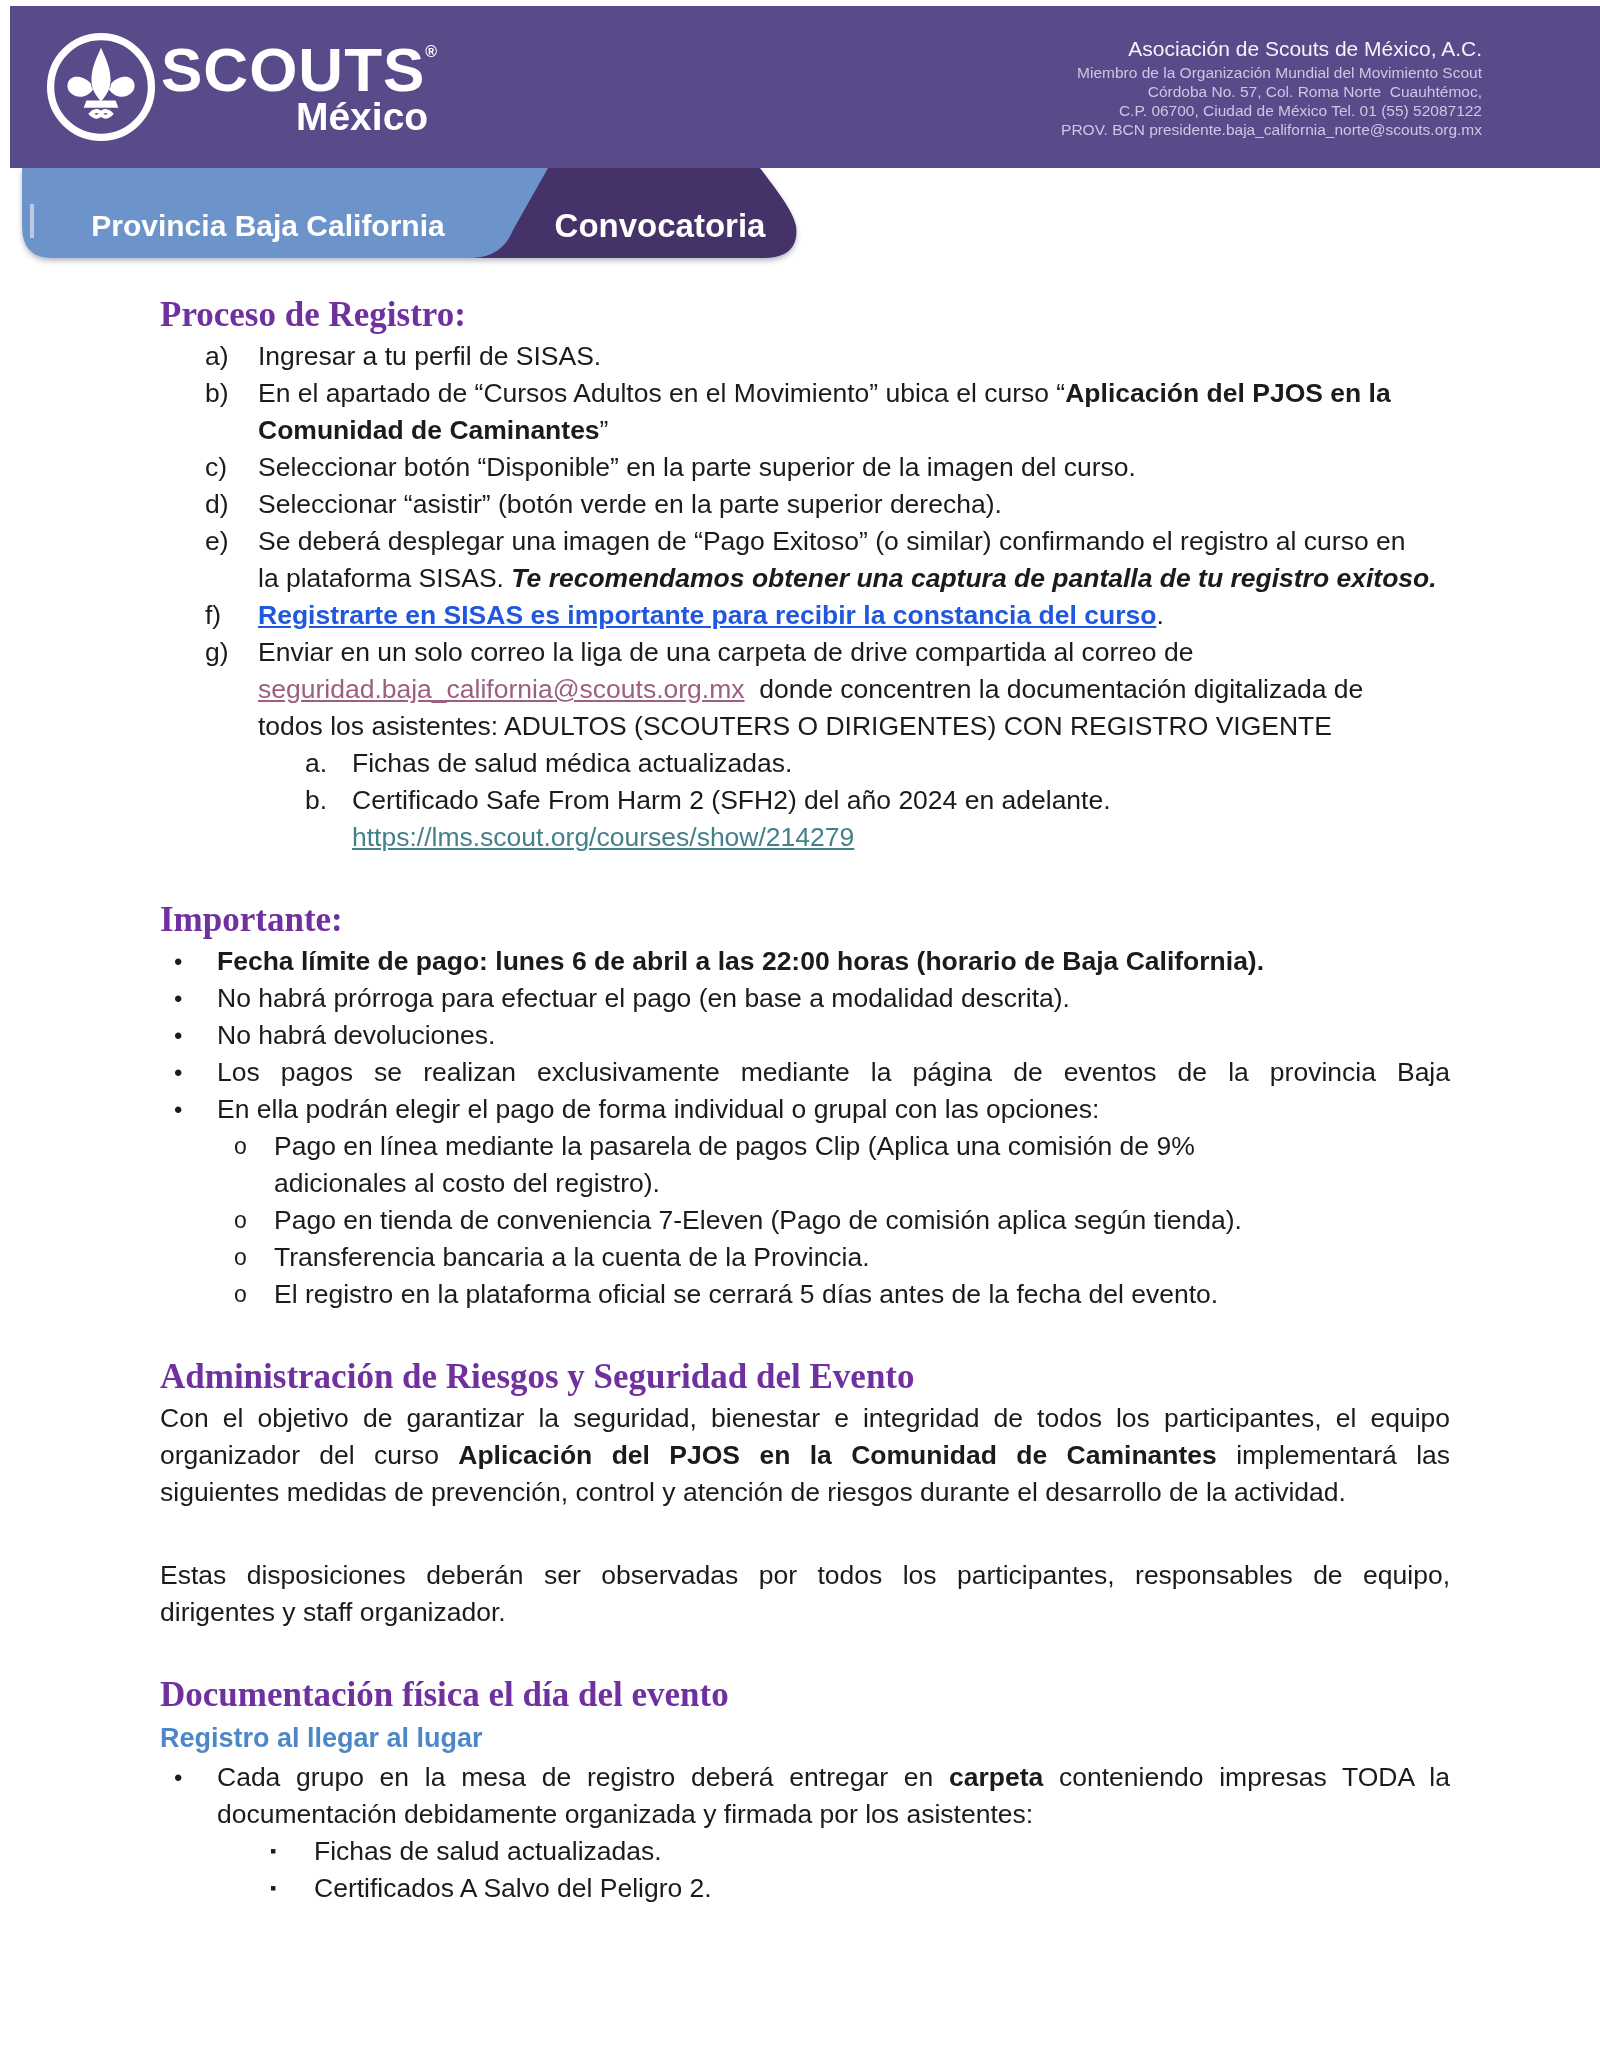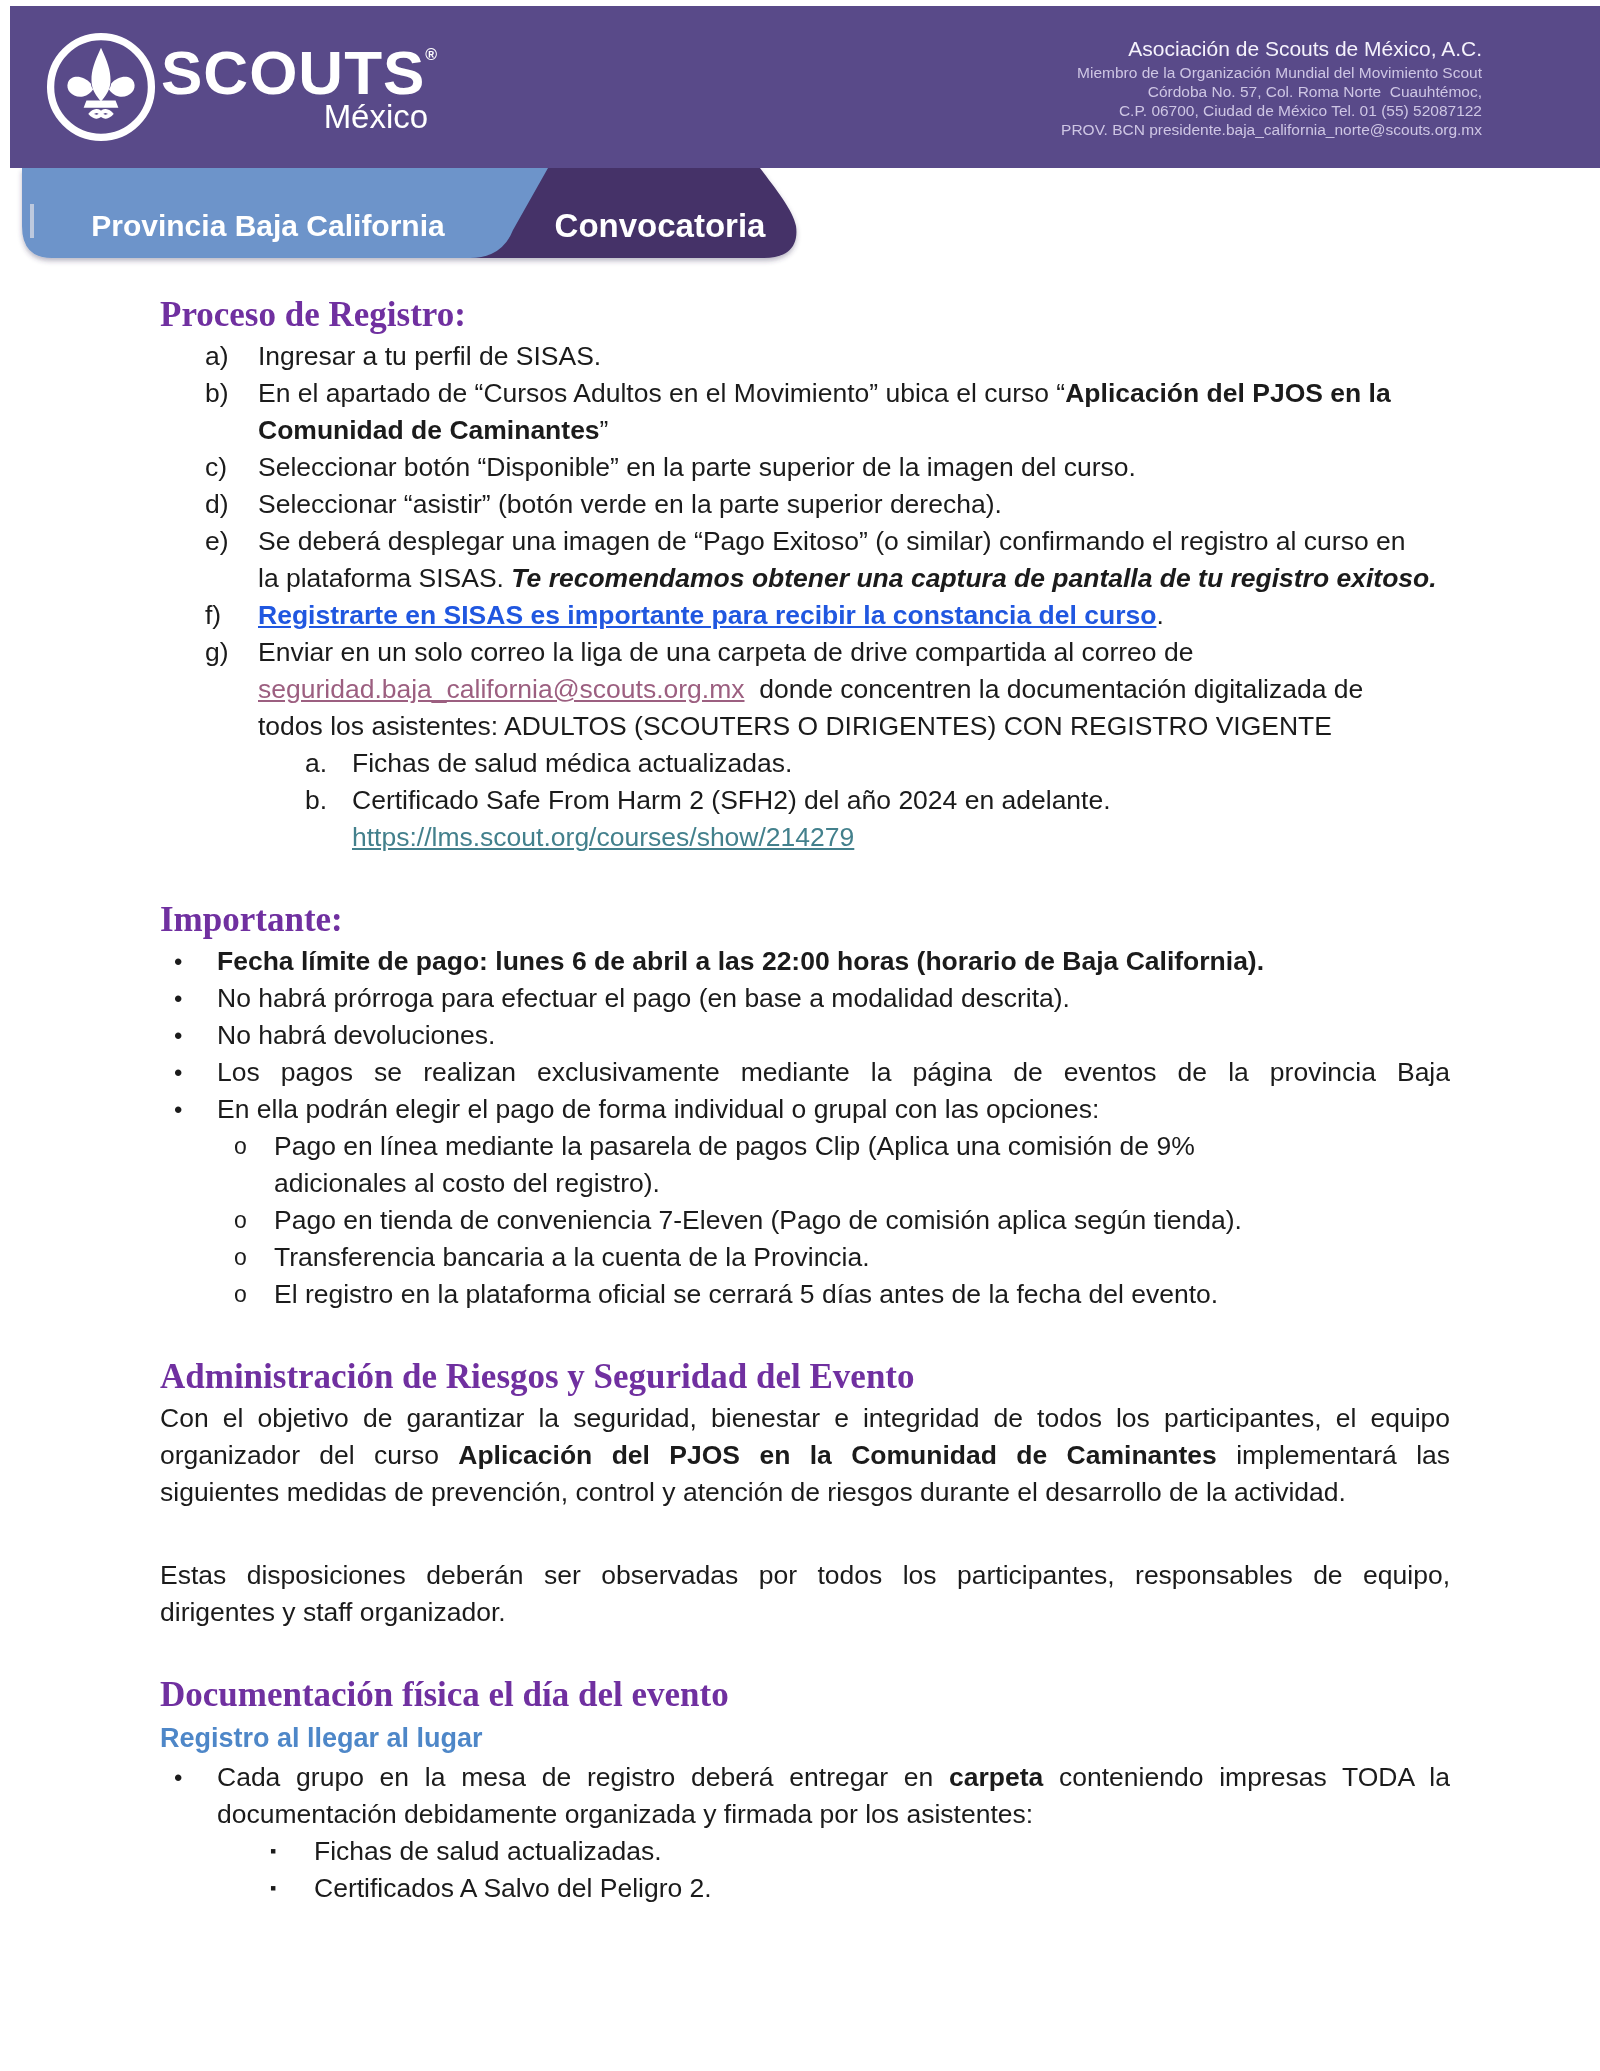--- a/index.html
+++ b/index.html
@@ -17,21 +17,21 @@
   .band{
     margin:6px 0 0 10px;height:162px;background:var(--band);
     display:flex;align-items:center;justify-content:space-between;
     padding:0 118px 0 35px;box-sizing:border-box;
   }
   .logo{display:flex;align-items:center;gap:4px;}
   .logo svg{width:112px;height:112px;display:block;}
   .wordmark{line-height:1;}
   .brand{color:#fff;font-weight:bold;font-size:62px;letter-spacing:1px;}
   .brand sup{font-size:16px;vertical-align:34px;font-weight:bold;}
-  .country{color:#fff;font-size:33px;text-align:right;padding-right:10px;margin-top:-4px;}
+  .country{color:#fff;font-size:39px;text-align:right;padding-right:10px;margin-top:-4px;font-weight:bold;}
   .org{text-align:right;}
   .org-line{white-space:pre;color:var(--org-light);font-size:15.5px;line-height:19px;}
   .org-title{color:var(--org-title);font-size:21px;font-weight:normal;line-height:27px;margin-bottom:1px;}
   
   .ribbons{position:relative;height:92px;}
   .ribbons svg{position:absolute;left:0;top:0;width:1600px;height:100px;}
   .ribbon-label{position:absolute;top:0;height:116px;display:flex;align-items:center;justify-content:center;
     color:#fff;font-weight:bold;}
   .blue-label{left:22px;width:492px;font-size:30px;}
   .purple-label{left:545px;width:230px;font-size:33px;}

